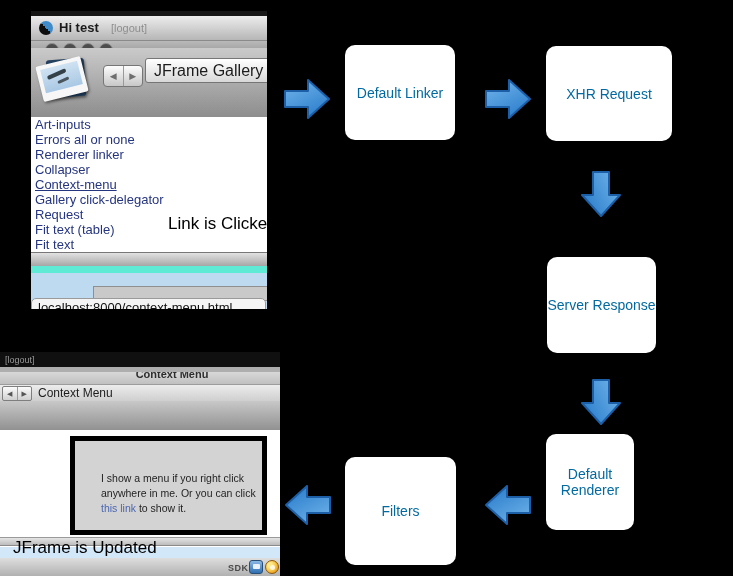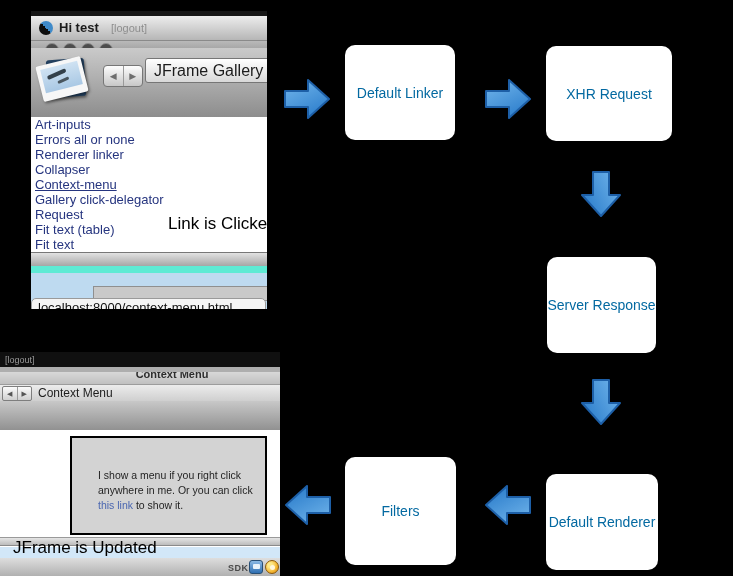--- a/index.html
+++ b/index.html
@@ -88,21 +88,21 @@
   .seg-nav-sm{left:2px;top:1px;width:28px;height:13px;border:1px solid #7e7e7e;
     border-radius:2px;background:linear-gradient(#fbfbfb,#d0d0d0);display:flex;}
   .seg-cell-sm{flex:1;display:flex;align-items:center;justify-content:center;
     font-size:7px;color:#555;}
   .seg-cell-sm + .seg-cell-sm{border-left:1px solid #9a9a9a;}
   .bw-navtitle{left:38px;top:1px;font-size:12px;color:#1d1d1d;line-height:14px;}
   .bw-toolbar2{left:0;top:51px;width:280px;height:29px;
     background:linear-gradient(#c8c8c8,#919191);}
   .bw-content{left:0;top:80px;width:280px;height:107px;background:#fff;}
   .demo-box{left:70px;top:6px;width:197px;height:99px;background:#d3d3d3;
-    border:2px solid #000000;box-sizing:border-box;}
+    border:5px solid #000000;box-sizing:border-box;}
   .demo-text{position:absolute;left:26px;top:30px;font-size:10.5px;
     line-height:15px;color:#1f1f1f;white-space:nowrap;}
   .demo-link{color:#4a66b0;}
   .bw-sep{left:0;top:187px;width:280px;height:9px;border-top:1px solid #9a9a9a;
     border-bottom:1px solid #8b8b8b;background:linear-gradient(#e5e5e5,#bcbcbc);
     box-sizing:border-box;}
   .bw-bluebar{left:0;top:196px;width:280px;height:12px;background:#d2e7f8;
     border-top:1px solid #fff;border-bottom:1px solid #a9c6dd;}
   .bw-bottombar{left:0;top:208px;width:280px;height:18px;
     background:linear-gradient(#dedede,#b1b1b1);}
@@ -180,21 +180,21 @@
 
 <div class="flow-box" style="left:345px;top:45px;width:110px;height:95px">
   <span>Default Linker</span>
 </div>
 <div class="flow-box" style="left:546px;top:46px;width:126px;height:95px">
   <span>XHR Request</span>
 </div>
 <div class="flow-box" style="left:547px;top:257px;width:109px;height:96px">
   <span>Server Response</span>
 </div>
-<div class="flow-box" style="left:546px;top:474px;width:112px;height:96px">
+<div class="flow-box" style="left:546px;top:434px;width:88px;height:96px">
   <span>Default Renderer</span>
 </div>
 <div class="flow-box" style="left:345px;top:457px;width:111px;height:108px">
   <span>Filters</span>
 </div>
 
 <div class="arrow" style="left:284px;top:78px">
   <svg viewBox="0 0 46 42">
       <use href="#arrowshape"></use>
     </svg>

